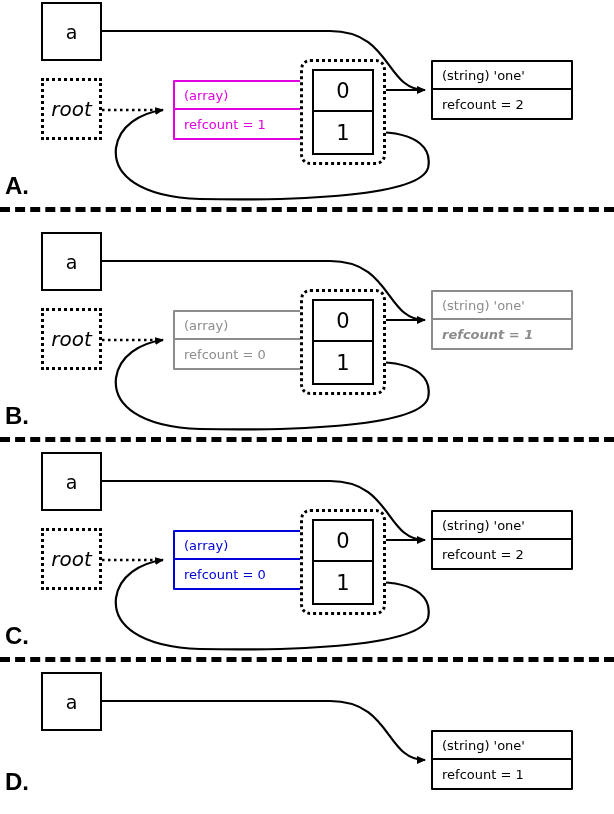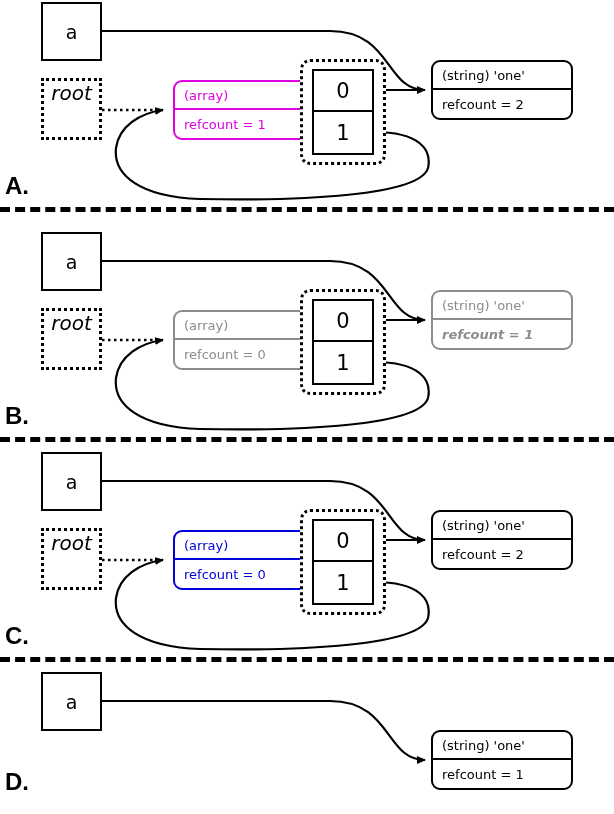--- a/index.html
+++ b/index.html
@@ -2,22 +2,22 @@
 <html><head>
 <meta charset="utf-8">
 <style>
   html,body{margin:0;padding:0;background:#fff;}
   body{width:614px;height:814px;font-family:"DejaVu Sans",sans-serif;position:relative;overflow:hidden;}
   .panel{position:absolute;left:0;width:614px;}
   .svg-layer{position:absolute;left:0;top:0;width:614px;height:814px;pointer-events:none;}
   .box-var{position:absolute;box-sizing:border-box;border:2px solid #000;background:#fff;
            display:flex;align-items:center;justify-content:center;font-size:19px;color:#000;}
   .box-root{position:absolute;box-sizing:border-box;border:3px dotted #000;background:#fff;
-            display:flex;align-items:flex-start;justify-content:center;font-size:20px;font-style:italic;color:#000;}
-  .zbox{position:absolute;box-sizing:border-box;border-radius:9px;background:#fff;overflow:hidden;}
+            display:flex;align-items:center;justify-content:center;font-size:20px;font-style:italic;color:#000;}
+  .zbox{position:absolute;box-sizing:border-box;border-radius:1px;background:#fff;overflow:hidden;}
   .zbox .zrow{box-sizing:border-box;display:flex;align-items:center;padding-left:9px;font-size:13px;height:50%;}
   .zbox .zrow.top{border-bottom-width:2px;border-bottom-style:solid;}
   .cells-outer{position:absolute;box-sizing:border-box;border:3px dotted #000;border-radius:10px;background:#fff;}
   .cells-inner{position:absolute;box-sizing:border-box;border:2px solid #000;background:#fff;}
   .cell{box-sizing:border-box;height:50%;display:flex;align-items:center;justify-content:center;font-size:21px;color:#000;}
   .cell.top{border-bottom:2px solid #000;}
   .plabel{position:absolute;font-size:24px;font-weight:bold;color:#000;font-family:"Liberation Sans",sans-serif;}
   .sep{position:absolute;left:0;width:614px;height:0;border-top:5px dashed #000;}
   .m{color:#e000e0;} .g{color:#8c8c8c;} .b{color:#0000d8;} .k{color:#000;}
   .bm{border:2px solid #e000e0;} .bg{border:2px solid #8c8c8c;} .bb{border:2px solid #0000d8;} .bk{border:2px solid #000;}

